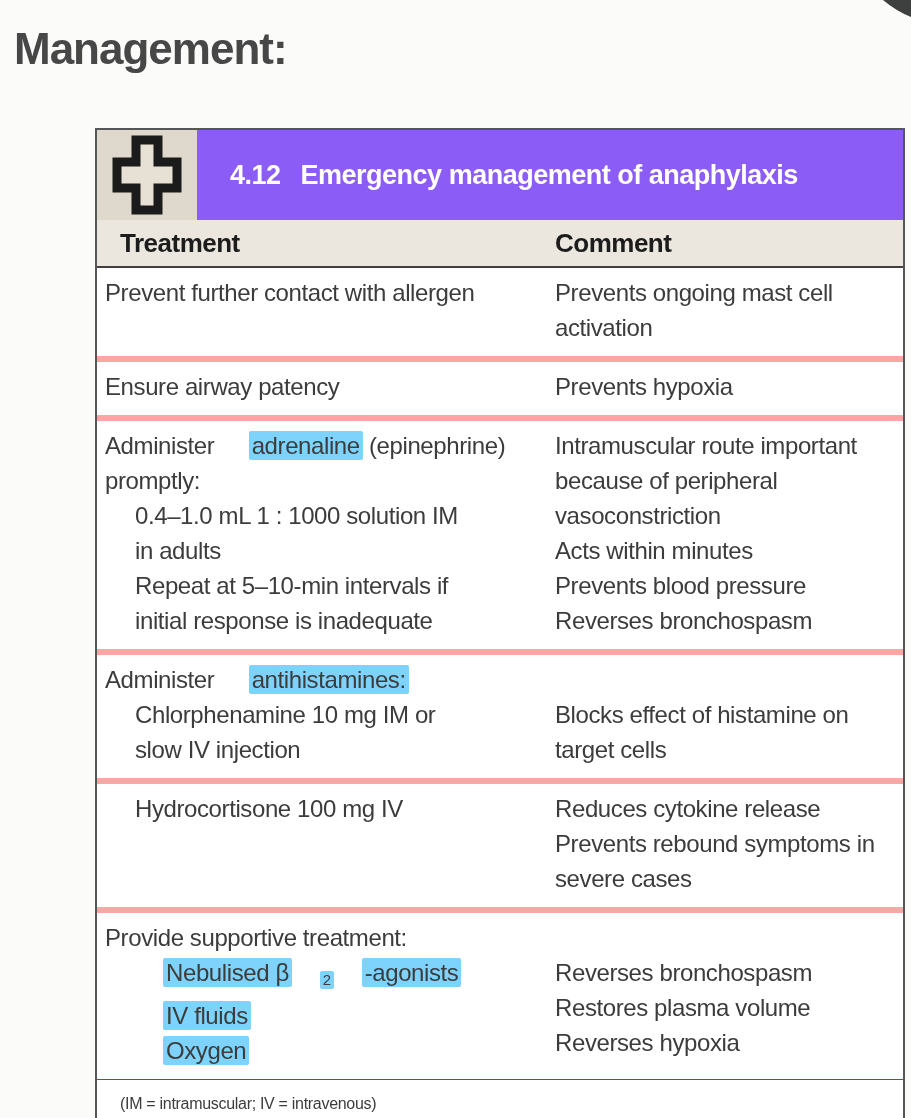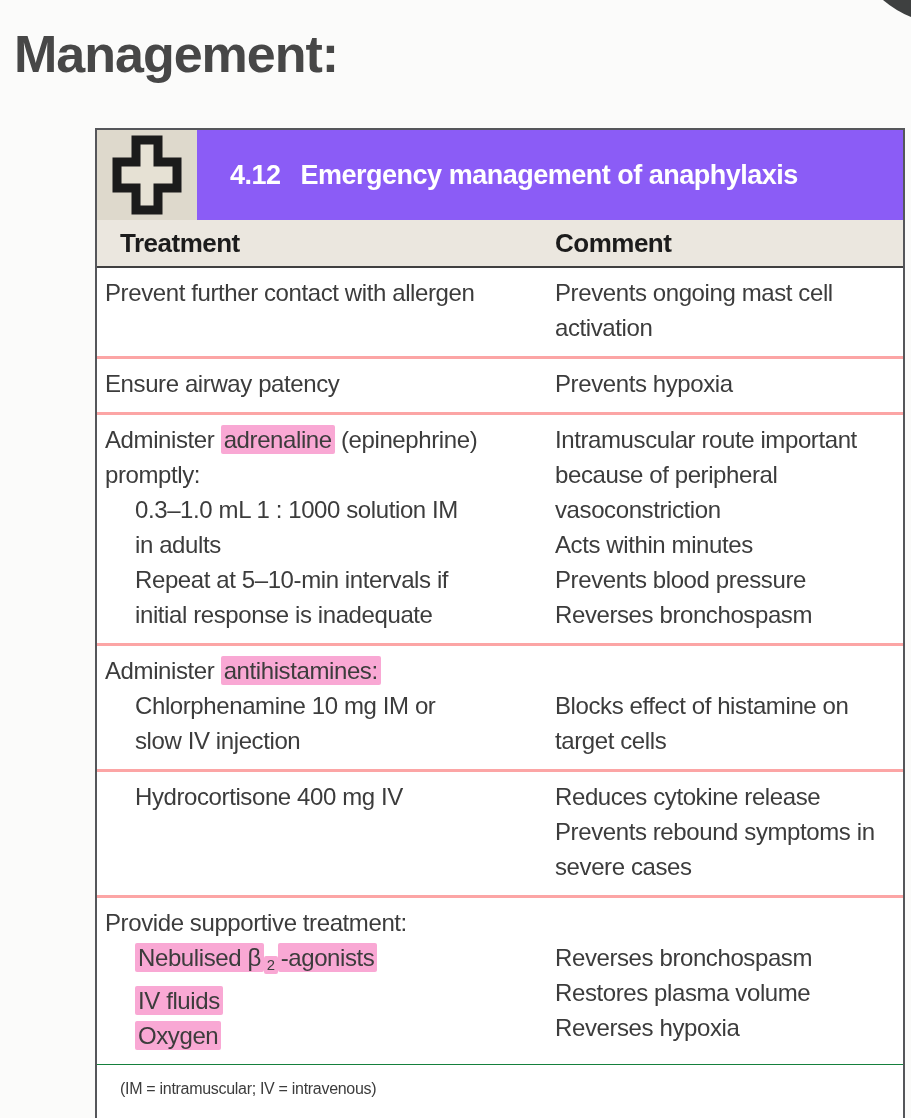--- a/index.html
+++ b/index.html
@@ -5,21 +5,21 @@
   html,body{margin:0;padding:0;}
   body{
     width:911px;height:1118px;position:relative;
     background:#fbfbfa;
     font-family:"Liberation Sans","DejaVu Sans",sans-serif;
     overflow:hidden;
   }
   
   .page-title{
     position:absolute;left:14px;top:24px;margin:0;
-    font-size:52px;font-weight:bold;color:#474747;letter-spacing:-1px;
+    font-size:44px;font-weight:bold;color:#474747;letter-spacing:-1px;
   }
   
   .corner-accent{position:absolute;top:0;right:0;line-height:0;}
   
   .atable{
     position:absolute;left:95px;top:128px;width:810px;
     border:2px solid #55565a;box-sizing:border-box;
     background:#ffffff;
     box-shadow:0 2px 0 rgba(120,120,120,.35);
   }
@@ -36,27 +36,27 @@
   .band-red .tnum{margin-right:20px;}
   .colhdr{
     display:flex;background:#ebe7df;height:46px;align-items:center;
     border-bottom:2px solid #404040;
     font-weight:bold;font-size:26px;color:#1c1c1c;letter-spacing:-0.5px;
   }
   .colhdr .ch-t{width:458px;box-sizing:border-box;padding-left:23px;}
   .colhdr .ch-c{flex:1;}
   
   .t-row{display:flex;padding:7px 0 11px 0;}
-  .t-row + .t-row{border-top:3px solid #fca5a5;}
+  .t-row + .t-row{border-top:6px solid #fca5a5;}
   .cell{font-size:24px;line-height:35px;color:#3c3c3c;letter-spacing:-0.4px;}
   .cell-t{width:458px;flex:0 0 458px;box-sizing:border-box;padding-left:8px;}
   .cell-c{flex:1;padding-right:18px;}
   .line{white-space:nowrap;}
   .line.indent{margin-left:30px;}
-  .hl{background:#f9a8d4;padding:1px 3px;border-radius:2px;}
+  .hl{background:#7dd3fc;padding:1px 3px;border-radius:2px;margin-left:28px;}
   .sub{font-size:0.62em;vertical-align:-0.25em;}
   
   .foot-row{
     border-top:1px solid #15803d;padding:15px 0 30px 23px;
     font-size:16px;color:#3c3c3c;letter-spacing:-0.3px;
   }
 </style>
 </head>
 <body>
 
@@ -102,21 +102,21 @@
           <div class="line"><span>Ensure airway patency</span></div>
         </div>
         <div class="cell cell-c">
           <div class="line"><span>Prevents hypoxia</span></div>
         </div>
       </div>
       <div class="t-row">
         <div class="cell cell-t">
           <div class="line"><span>Administer </span><span class="hl ">adrenaline</span><span> (epinephrine)</span></div>
           <div class="line"><span>promptly:</span></div>
-          <div class="line indent"><span>0.3–1.0 mL 1 : 1000 solution IM</span></div>
+          <div class="line indent"><span>0.4–1.0 mL 1 : 1000 solution IM</span></div>
           <div class="line indent"><span>in adults</span></div>
           <div class="line indent"><span>Repeat at 5–10-min intervals if</span></div>
           <div class="line indent"><span>initial response is inadequate</span></div>
         </div>
         <div class="cell cell-c">
           <div class="line"><span>Intramuscular route important</span></div>
           <div class="line"><span>because of peripheral</span></div>
           <div class="line"><span>vasoconstriction</span></div>
           <div class="line"><span>Acts within minutes</span></div>
           <div class="line"><span>Prevents blood pressure</span></div>
@@ -130,21 +130,21 @@
           <div class="line indent"><span>slow IV injection</span></div>
         </div>
         <div class="cell cell-c">
           <div class="line">&nbsp;</div>
           <div class="line"><span>Blocks effect of histamine on</span></div>
           <div class="line"><span>target cells</span></div>
         </div>
       </div>
       <div class="t-row">
         <div class="cell cell-t">
-          <div class="line indent"><span>Hydrocortisone 400 mg IV</span></div>
+          <div class="line indent"><span>Hydrocortisone 100 mg IV</span></div>
         </div>
         <div class="cell cell-c">
           <div class="line"><span>Reduces cytokine release</span></div>
           <div class="line"><span>Prevents rebound symptoms in</span></div>
           <div class="line"><span>severe cases</span></div>
         </div>
       </div>
       <div class="t-row">
         <div class="cell cell-t">
           <div class="line"><span>Provide supportive treatment:</span></div>

